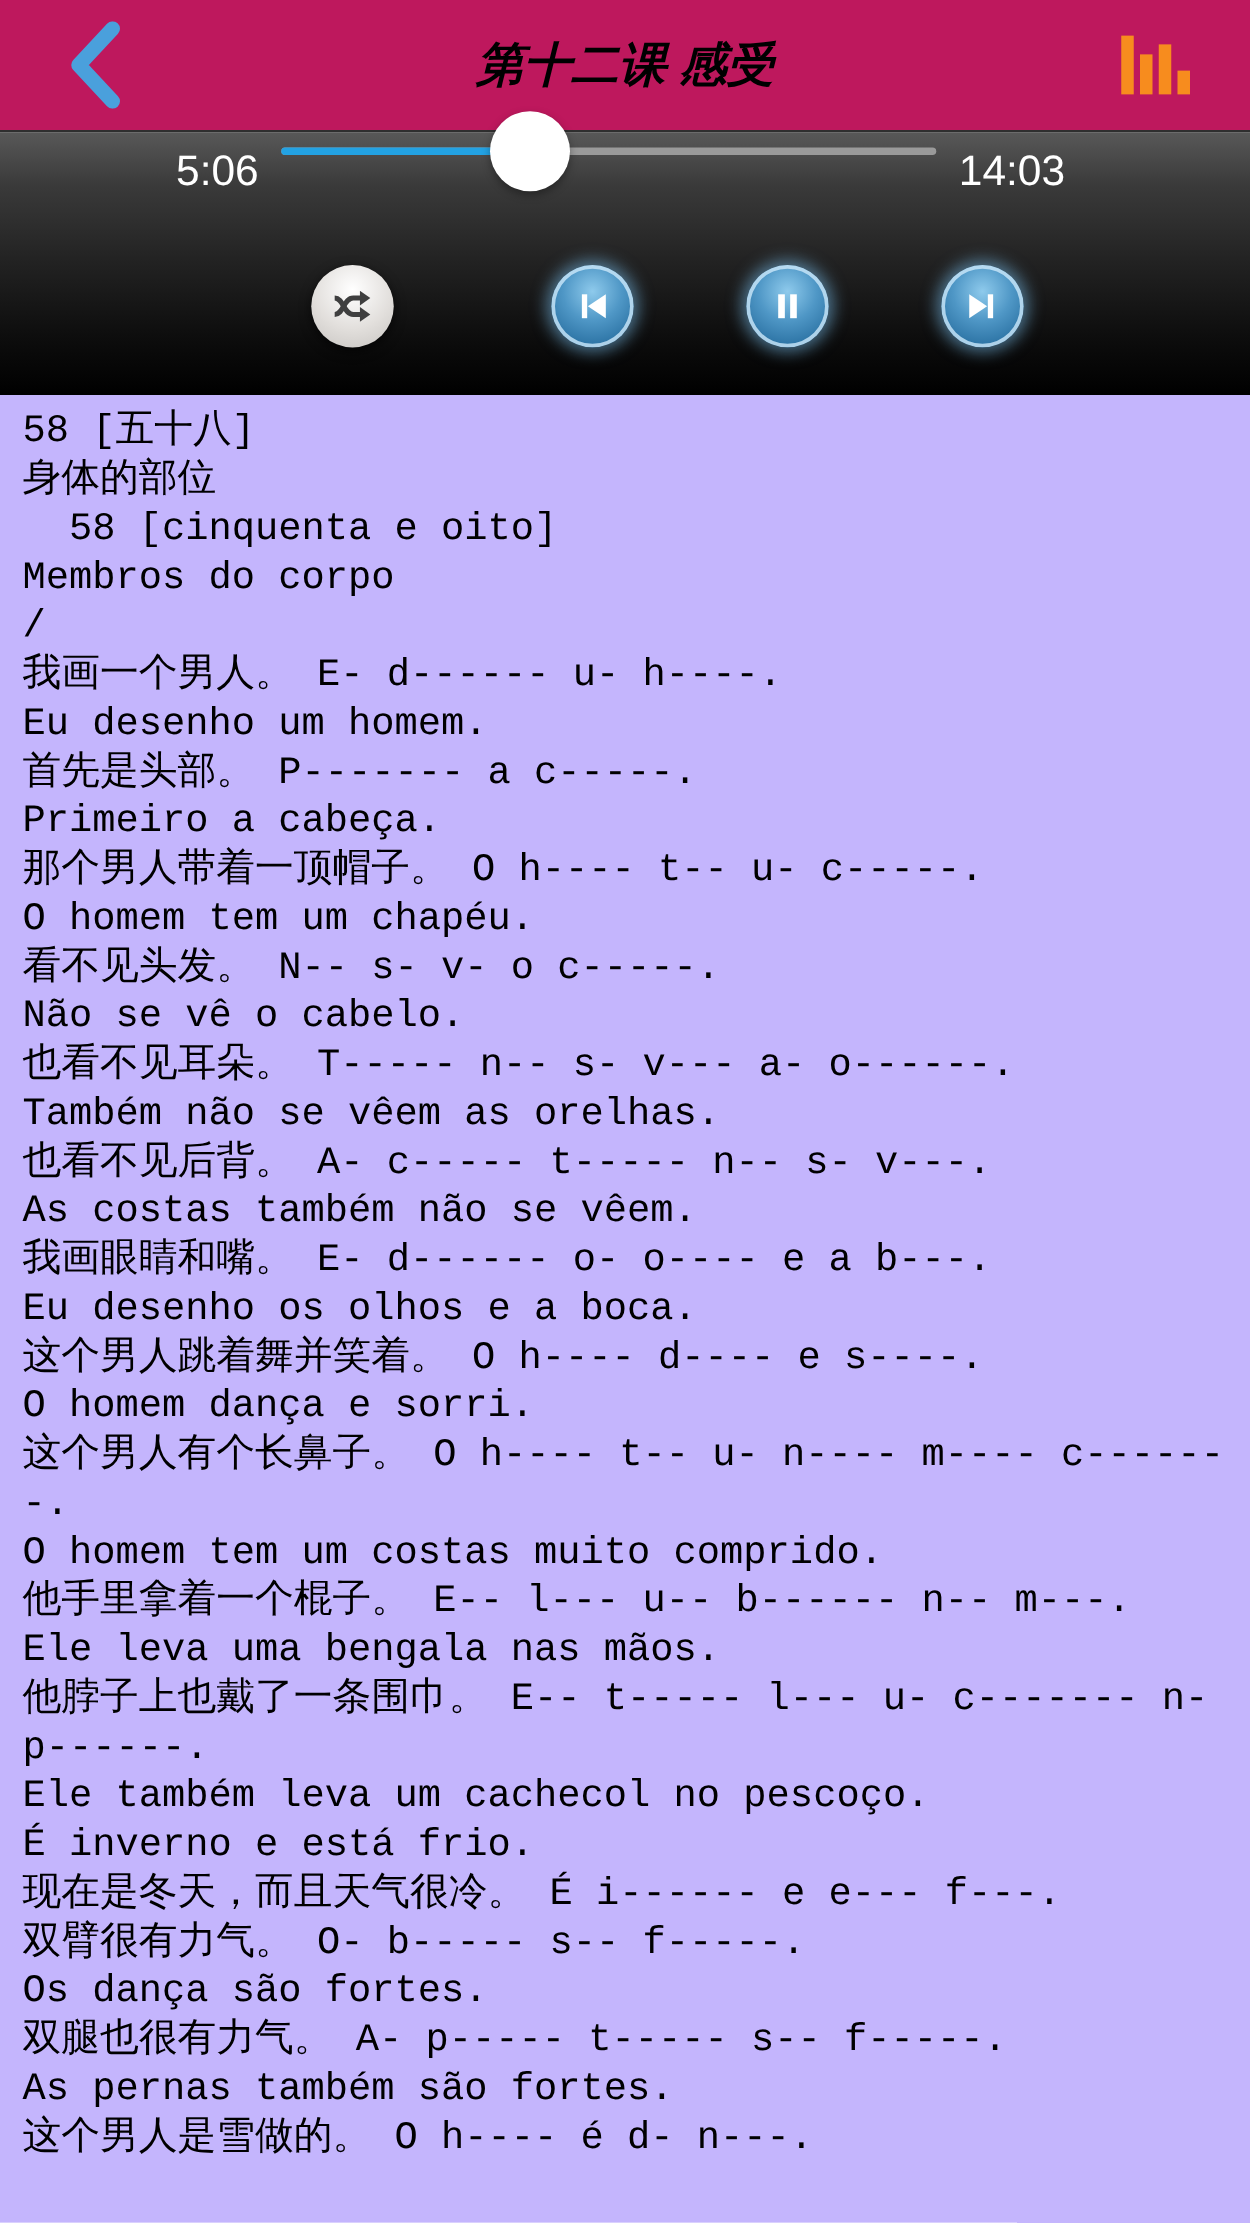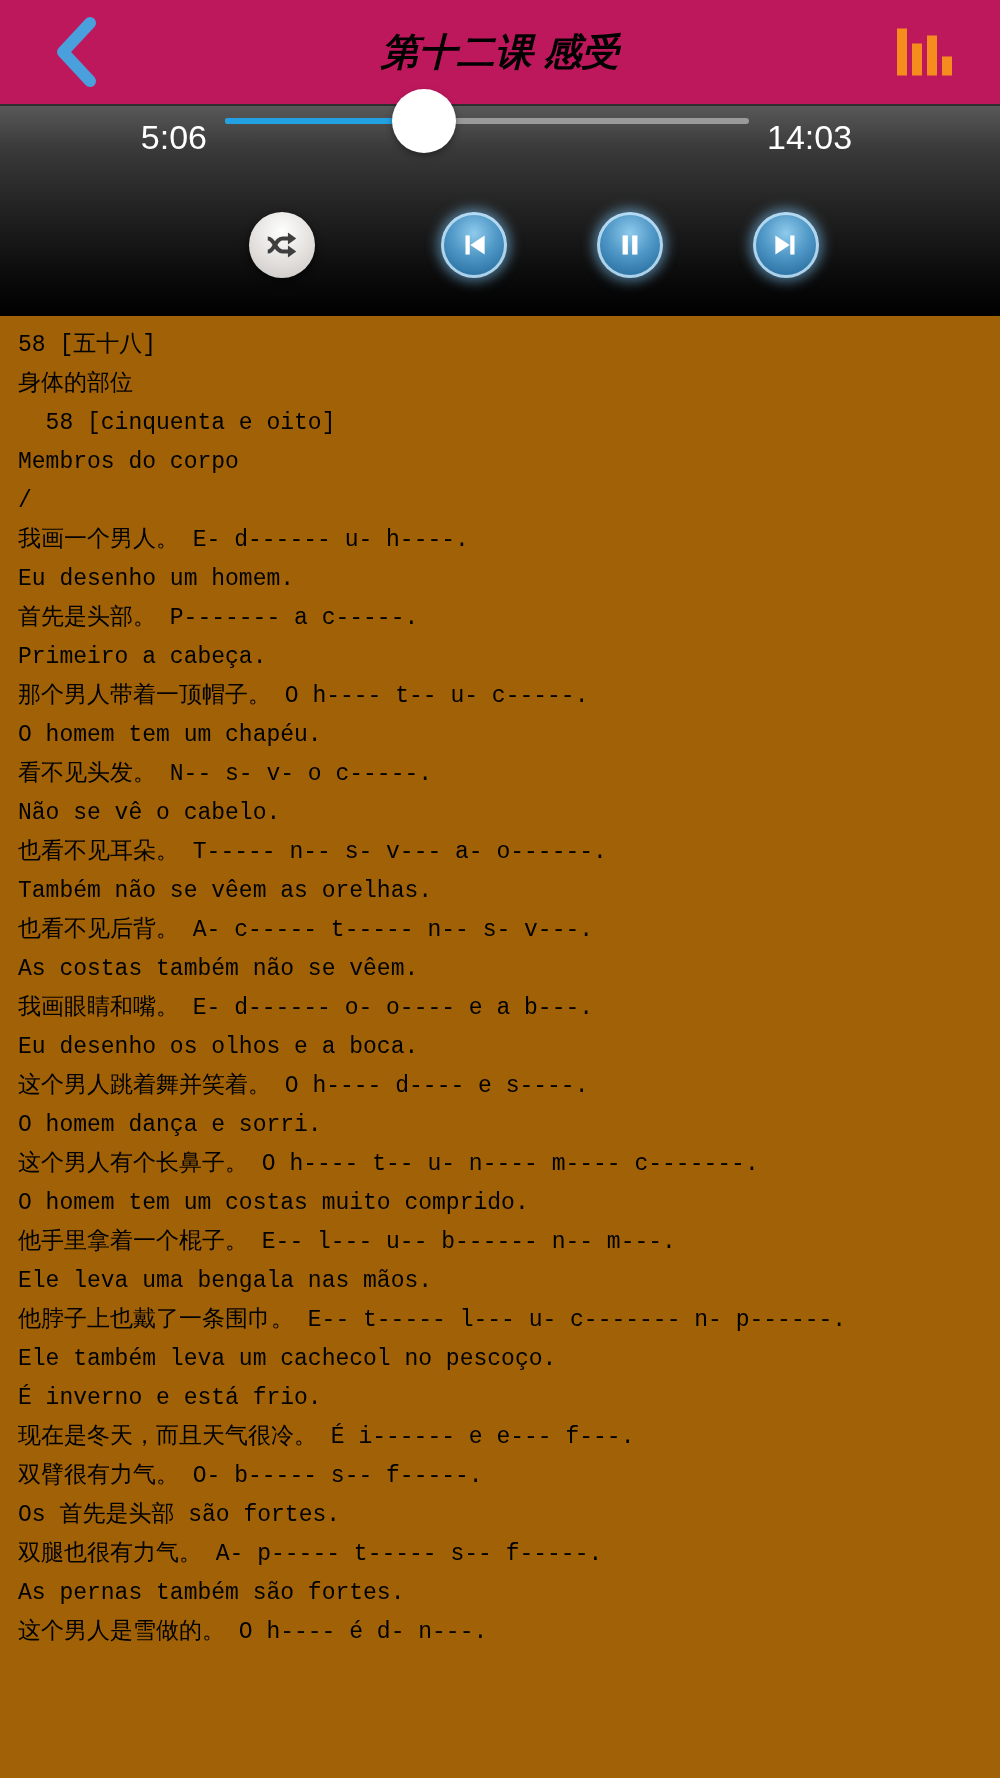--- a/index.html
+++ b/index.html
@@ -39,22 +39,22 @@
   .thumb{position:absolute;left:38%;top:50%;width:64px;height:64px;background:#fff;border-radius:50%;transform:translate(-50%,-50%);box-shadow:0 3px 7px rgba(0,0,0,.35);}
   .buttons-row{display:flex;justify-content:center;align-items:center;gap:90px;margin-top:24px;position:relative;left:34px;}
   .pbtn{width:66px;height:66px;border-radius:50%;border:none;padding:0;display:flex;align-items:center;justify-content:center;cursor:pointer;}
   .pbtn.blue{background:radial-gradient(circle at 50% 32%,#8ecaec 0%,#4f97c6 42%,#2e75a6 76%,#205e8c 100%);
     box-shadow:0 0 12px 4px rgba(120,190,235,.55), inset 0 0 0 3px rgba(205,233,250,.8);}
   .pbtn.gray{margin-right:36px;background:radial-gradient(circle at 50% 30%,#fff 0%,#e2dfdc 55%,#c6c3c0 100%);
     box-shadow:0 3px 9px rgba(0,0,0,.65);}
   .pbtn svg{display:block;}
 
   
-  .content{flex:1;background:#a16207;padding:10px 18px 0 18px;overflow:hidden;
-    font-family:"Liberation Mono","DejaVu Sans Mono",monospace;font-size:23px;color:#000;}
+  .content{flex:1;background:#c4b5fd;padding:10px 18px 0 18px;overflow:hidden;
+    font-family:"Liberation Mono","DejaVu Sans Mono",monospace;font-size:31px;color:#000;}
   .line{margin:0;line-height:39px;min-height:39px;white-space:pre-wrap;overflow-wrap:break-word;}
 </style>
 </head>
 <body>
 
 <div class="phone">
 
 
   <div class="navbar">
     <div class="nav-title">第十二课 感受</div>
@@ -138,19 +138,19 @@
       <p class="line">O homem dança e sorri.</p>
       <p class="line">这个男人有个长鼻子。 O h---- t-- u- n---- m---- c-------.</p>
       <p class="line">O homem tem um costas muito comprido.</p>
       <p class="line">他手里拿着一个棍子。 E-- l--- u-- b------ n-- m---.</p>
       <p class="line">Ele leva uma bengala nas mãos.</p>
       <p class="line">他脖子上也戴了一条围巾。 E-- t----- l--- u- c------- n- p------.</p>
       <p class="line">Ele também leva um cachecol no pescoço.</p>
       <p class="line">É inverno e está frio.</p>
       <p class="line">现在是冬天，而且天气很冷。 É i------ e e--- f---.</p>
       <p class="line">双臂很有力气。 O- b----- s-- f-----.</p>
-      <p class="line">Os 首先是头部 são fortes.</p>
+      <p class="line">Os dança são fortes.</p>
       <p class="line">双腿也很有力气。 A- p----- t----- s-- f-----.</p>
       <p class="line">As pernas também são fortes.</p>
       <p class="line">这个男人是雪做的。 O h---- é d- n---.</p>
     </div>
 
 </div>
 
 </body></html>

